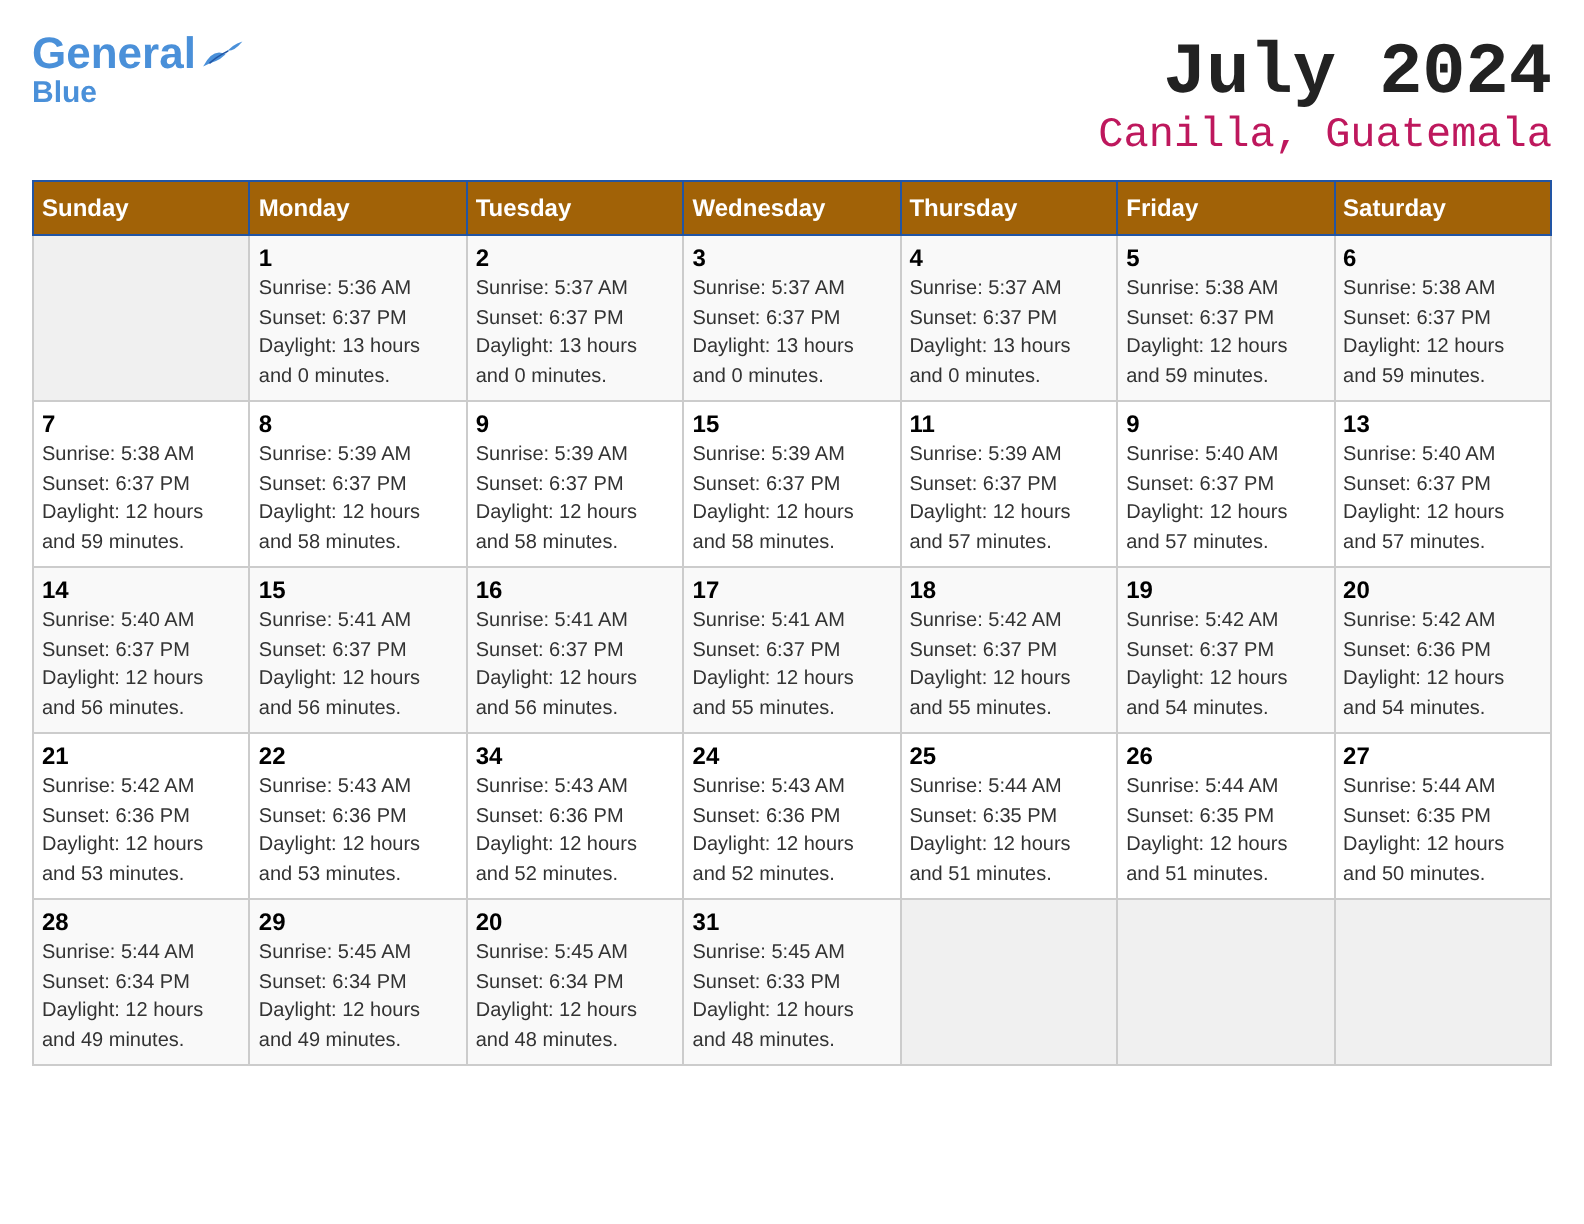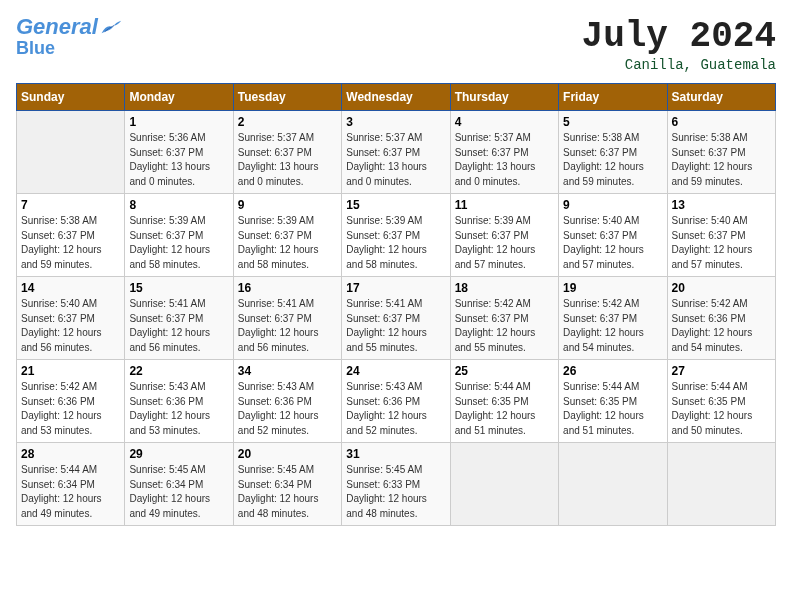--- a/index.html
+++ b/index.html
@@ -24,43 +24,43 @@
     .logo-text {
       font-size: 22px;
       font-weight: bold;
       color: #1a3a6b;
       line-height: 1;
     }
     .logo-text span {
       color: #4a90d9;
     }
     .logo-blue {
-      font-size: 18px;
+      font-size: 15px;
       color: #4a90d9;
       font-weight: bold;
     }
     .logo-bird {
       display: inline-block;
       width: 22px;
       height: 16px;
       margin-left: 2px;
       vertical-align: middle;
     }
     .title-block {
       text-align: right;
       font-family: Liberation Mono, monospace;
     }
     .month-title {
       font-size: 36px;
       font-weight: bold;
       color: #222;
     }
     .location {
-      font-size: 14px;
-      color: #14532d;
+      font-size: 21px;
+      color: #be185d;
     }
     table {
       width: 100%;
       border-collapse: collapse;
       font-size: 10.5px;
     }
     thead tr th {
       background: #a16207;
       color: #fff;
       padding: 6px 4px;
@@ -95,21 +95,21 @@
     }
     .empty-cell {
       background: #f0f0f0 !important;
     }
   </style>
 </head>
 <body>
 
 <div class="header">
   <div class="logo">
-    <div style="display:flex;align-items:center;font-style:italic;">
+    <div style="display:flex;align-items:center;">
       <span class="logo-text">
         <span>General</span>
       </span>
 
       <svg class="logo-bird" viewBox="0 0 28 20" xmlns="http://www.w3.org/2000/svg">
         <path d="M2 18 Q8 6 16 10 Q20 4 27 2 Q22 8 18 8 Q14 14 6 16 Z" fill="#4a90d9"></path>
         <path d="M6 16 Q10 12 18 8" stroke="#2255a4" stroke-width="1" fill="none"></path>
       </svg>
     </div>
     <span class="logo-blue">Blue</span>

